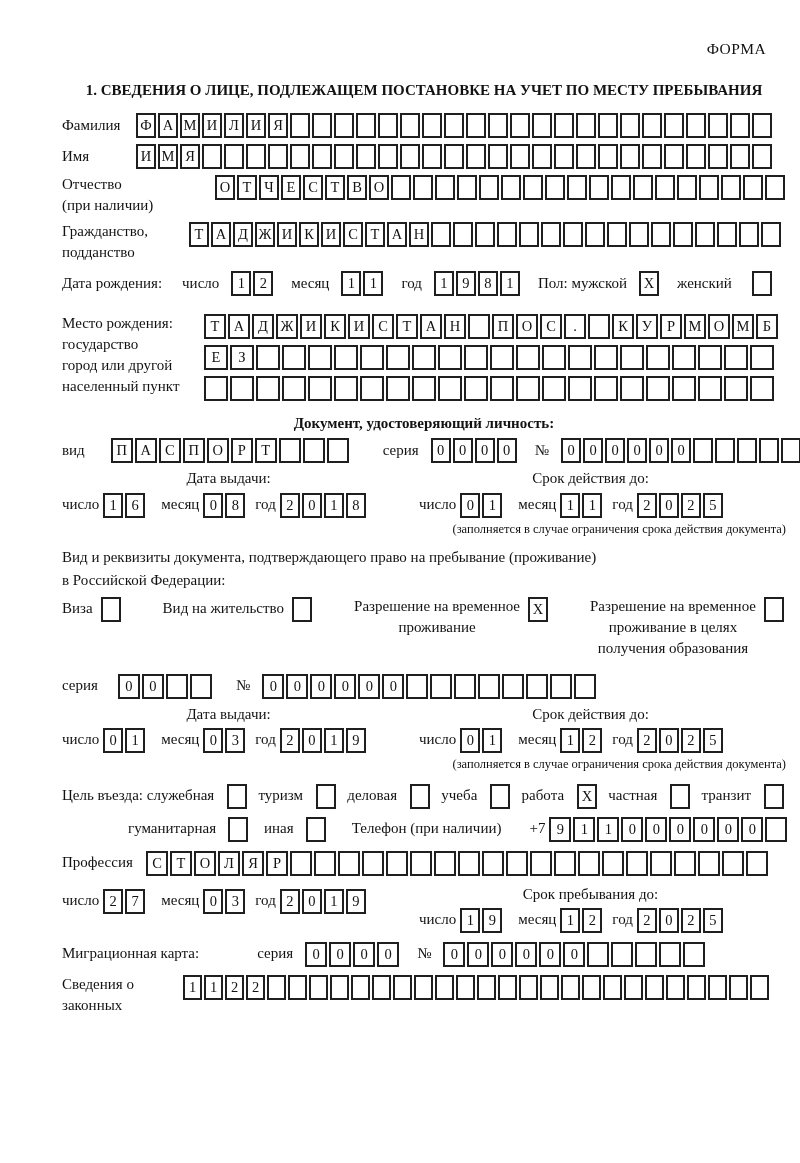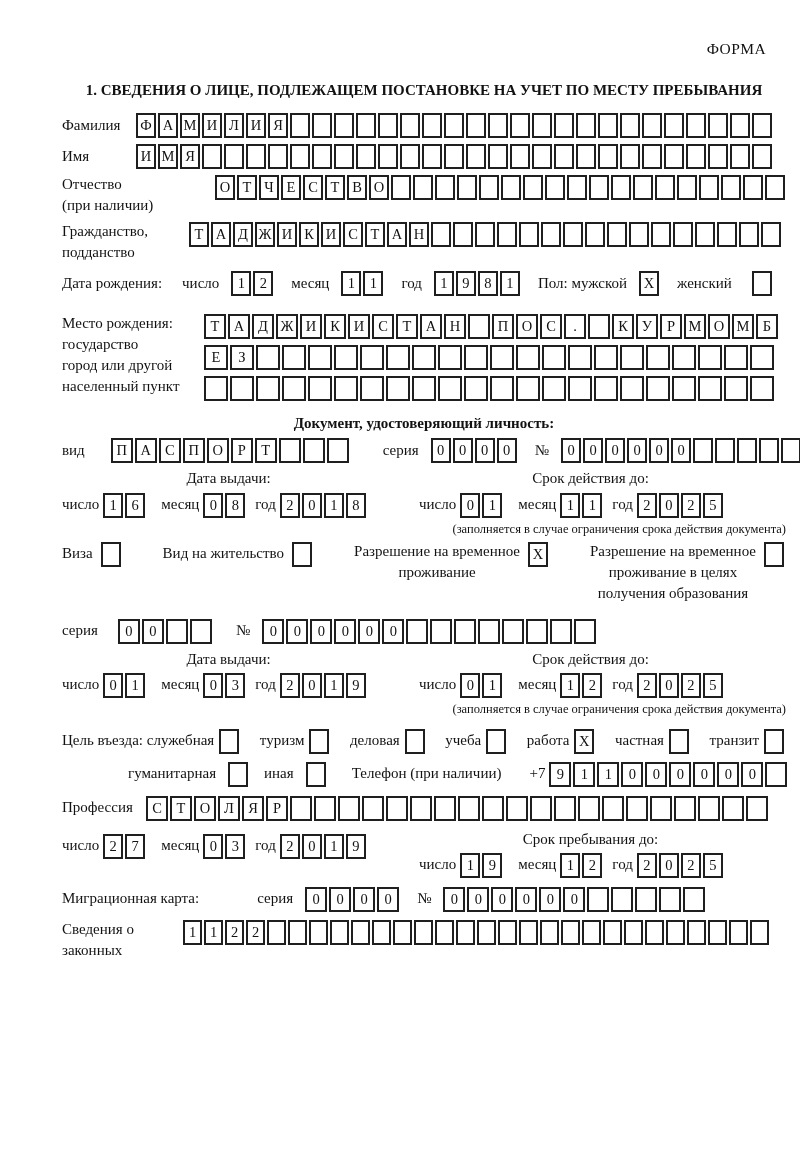--- a/index.html
+++ b/index.html
@@ -55,21 +55,21 @@
 
   
   .intro { margin-top: 9px; line-height: 23px; }
   .res-options { display: flex; align-items: flex-start; justify-content: space-between; margin-top: 4px; }
   .res-opt { display: flex; align-items: flex-start; }
   .res-opt .res-lines { text-align: center; line-height: 21px; margin-right: 8px; }
   .res-opt .one { margin-right: 8px; line-height: 25px; }
 
   
   .purpose { display: flex; align-items: center; justify-content: space-between; margin-top: 11px; }
-  .purpose .pair { display: flex; align-items: center; }
+  .purpose .pair { display: flex; align-items: center; gap: 8px; }
   .purpose .pair .il { margin-right: 5px; }
   .purpose2 { display: flex; align-items: center; margin-top: 7px; margin-left: 66px; }
 
   
   .reps { display: flex; align-items: flex-start; margin-top: 7px; }
   .reps .lbl div { line-height: 21.5px; }
 </style>
 </head>
 <body>
 
@@ -164,20 +164,24 @@
         <span class="cells"><span class="cell">0</span><span class="cell">1</span></span>
         <span class="il gap14">месяц</span>
         <span class="cells"><span class="cell">1</span><span class="cell">1</span></span>
         <span class="il gap8">год</span>
         <span class="cells"><span class="cell">2</span><span class="cell">0</span><span class="cell">2</span><span class="cell">5</span></span>
       </div>
       <div class="dnote">(заполняется в случае ограничения срока действия документа)</div>
     </div>
   </div>
 
+  <div class="intro">
+    <div>Вид и реквизиты документа, подтверждающего право на пребывание (проживание)</div>
+    <div>в Российской Федерации:</div>
+  </div>
 
   <div class="res-options">
     <span class="res-opt">
       <span class="one">Виза</span>
       <span class="cells"><span class="cell"></span></span>
     </span>
     <span class="res-opt">
       <span class="one">Вид на жительство</span>
       <span class="cells"><span class="cell"></span></span>
     </span>

